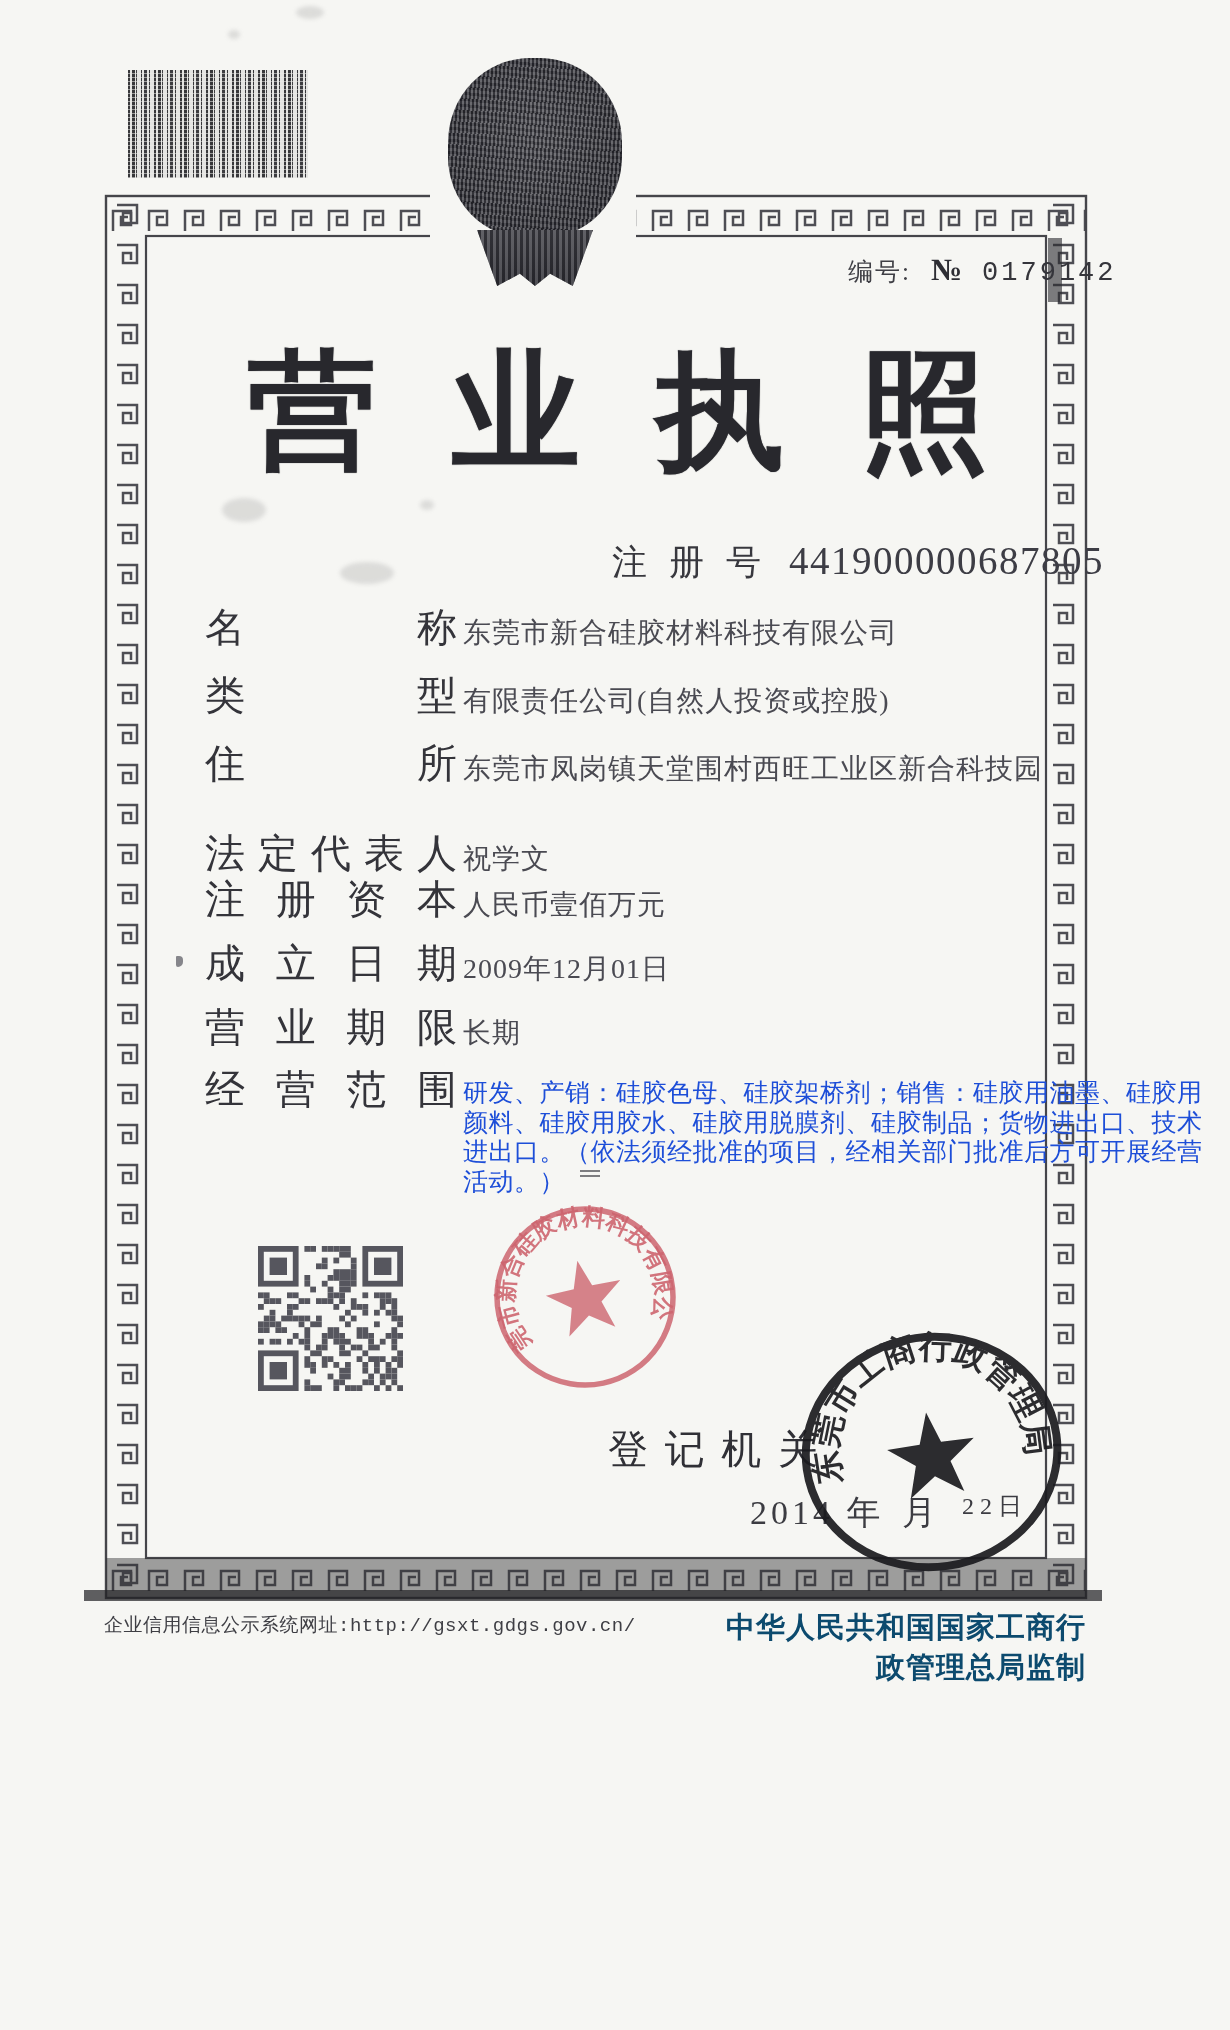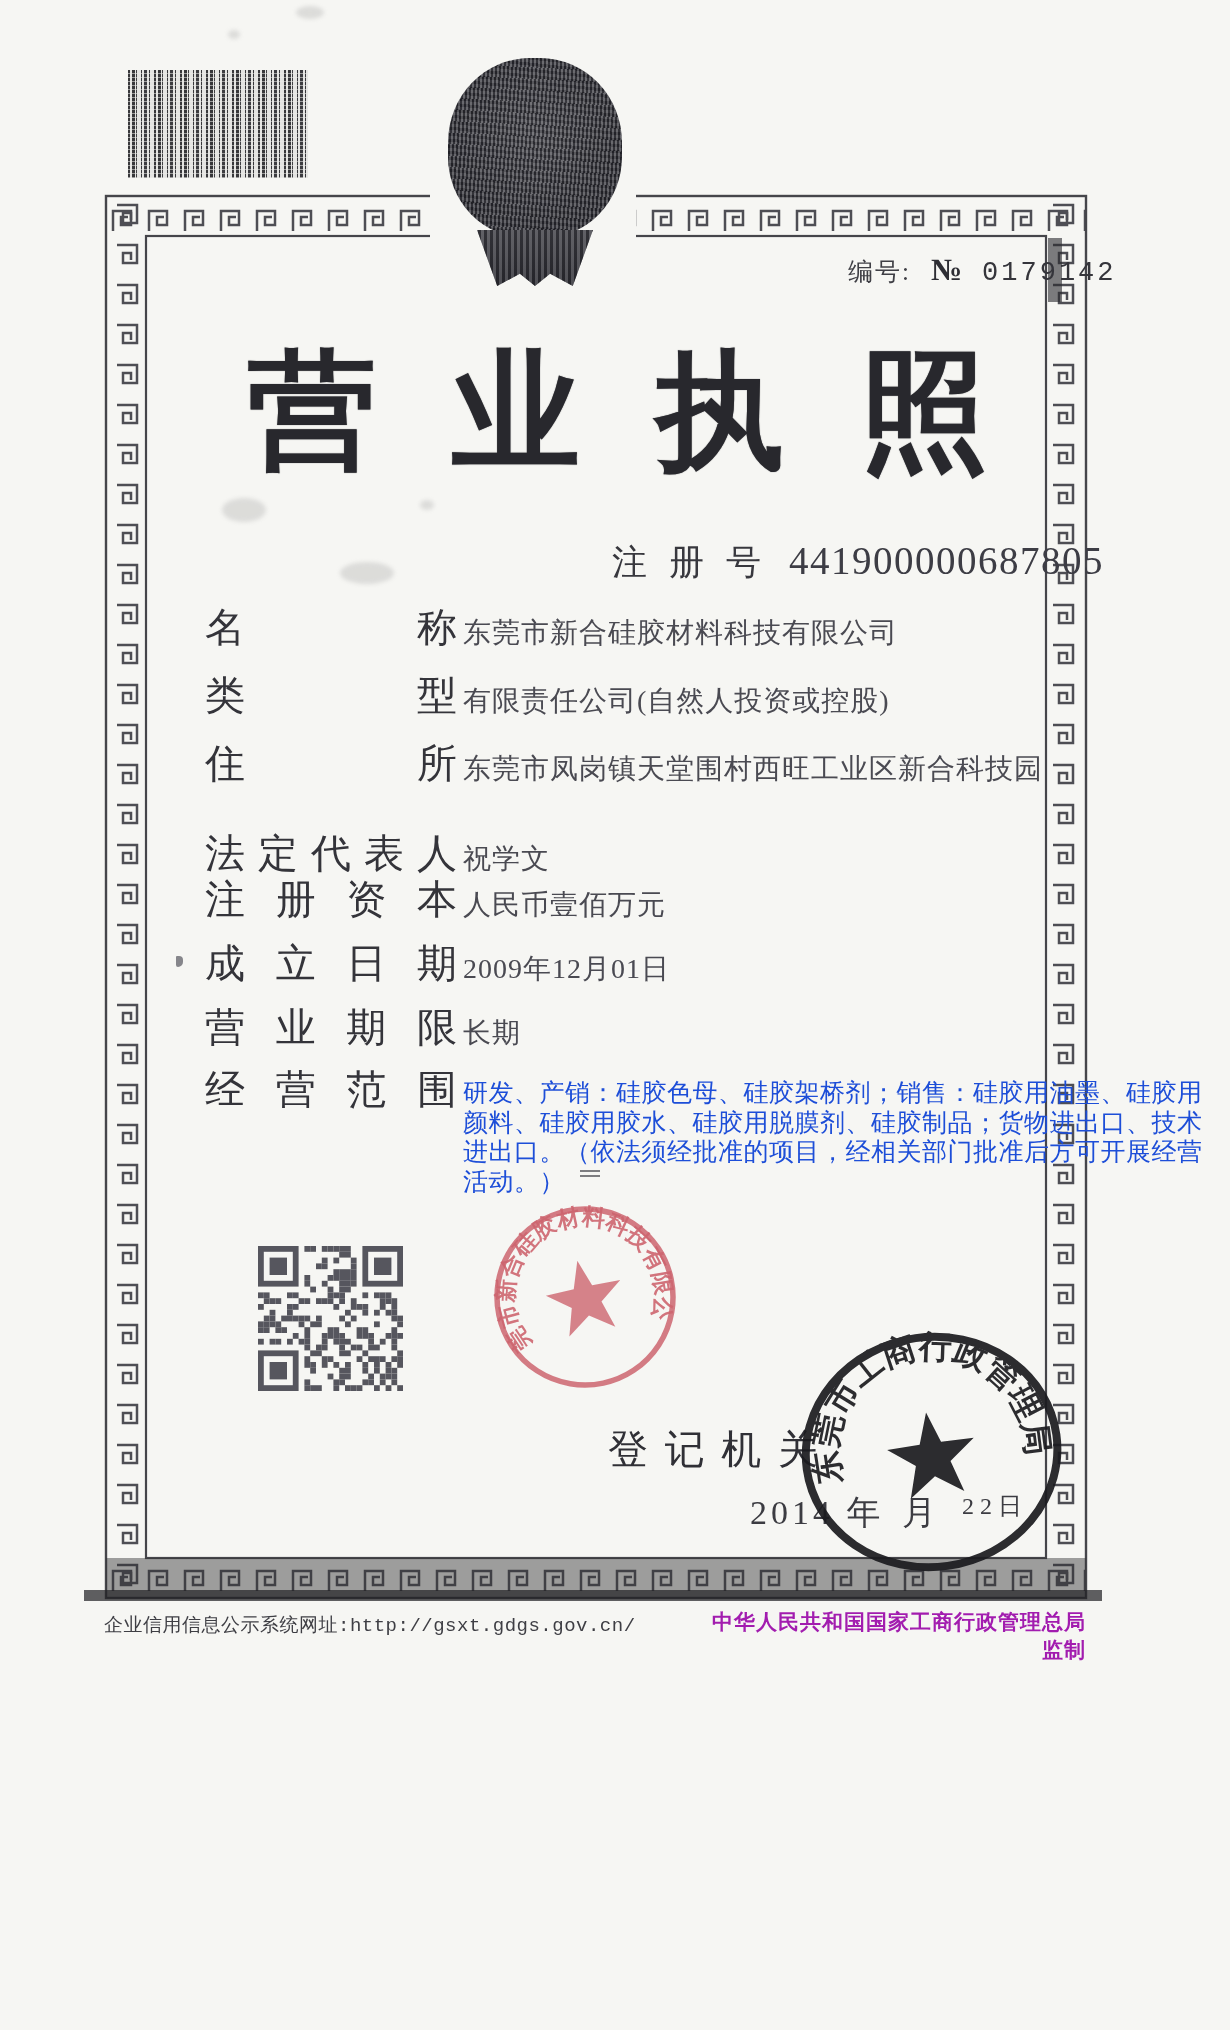--- a/index.html
+++ b/index.html
@@ -76,21 +76,21 @@
     text-align:justify;text-align-last:justify;}
   .d-year{left:750px;top:1490px;font-size:34px;color:#3c3c42;letter-spacing:4px;}
   .d-month{left:902px;top:1490px;font-size:34px;color:#3c3c42;}
   .d-day{left:962px;top:1490px;font-size:24px;color:#3c3c42;letter-spacing:6px;}
   
   .red-seal{left:470px;top:1182px;width:230px;height:230px;transform:rotate(-12deg);opacity:.88;}
   .black-seal{left:797px;top:1330px;width:270px;height:250px;transform:rotate(-8deg);opacity:.92;}
   
   .footer-left{left:104px;top:1612px;font-family:"Liberation Mono","DejaVu Sans Mono",monospace;
     font-size:19px;color:#3e3e44;letter-spacing:.5px;}
-  .footer-right{left:700px;top:1608px;width:386px;text-align:right;font-size:21px;font-weight:600;color:#a21caf;letter-spacing:1px;}
+  .footer-right{left:700px;top:1608px;width:386px;text-align:right;font-size:29px;font-weight:600;color:#0c4a6e;letter-spacing:1px;}
 </style>
 </head>
 <body>
 
 <svg class="abs" style="left:0;top:0" width="1230" height="2030" viewBox="0 0 1230 2030">
   <defs>
     <pattern id="mh" width="36" height="40" patternUnits="userSpaceOnUse">
       <path d="M5 31 V11 H23 V25 H13 V17 h7" fill="none" stroke="#4e4e54" stroke-width="2.5"></path>
     </pattern>
     <pattern id="mv" width="40" height="36" patternUnits="userSpaceOnUse" patternTransform="rotate(90 20 18)">

